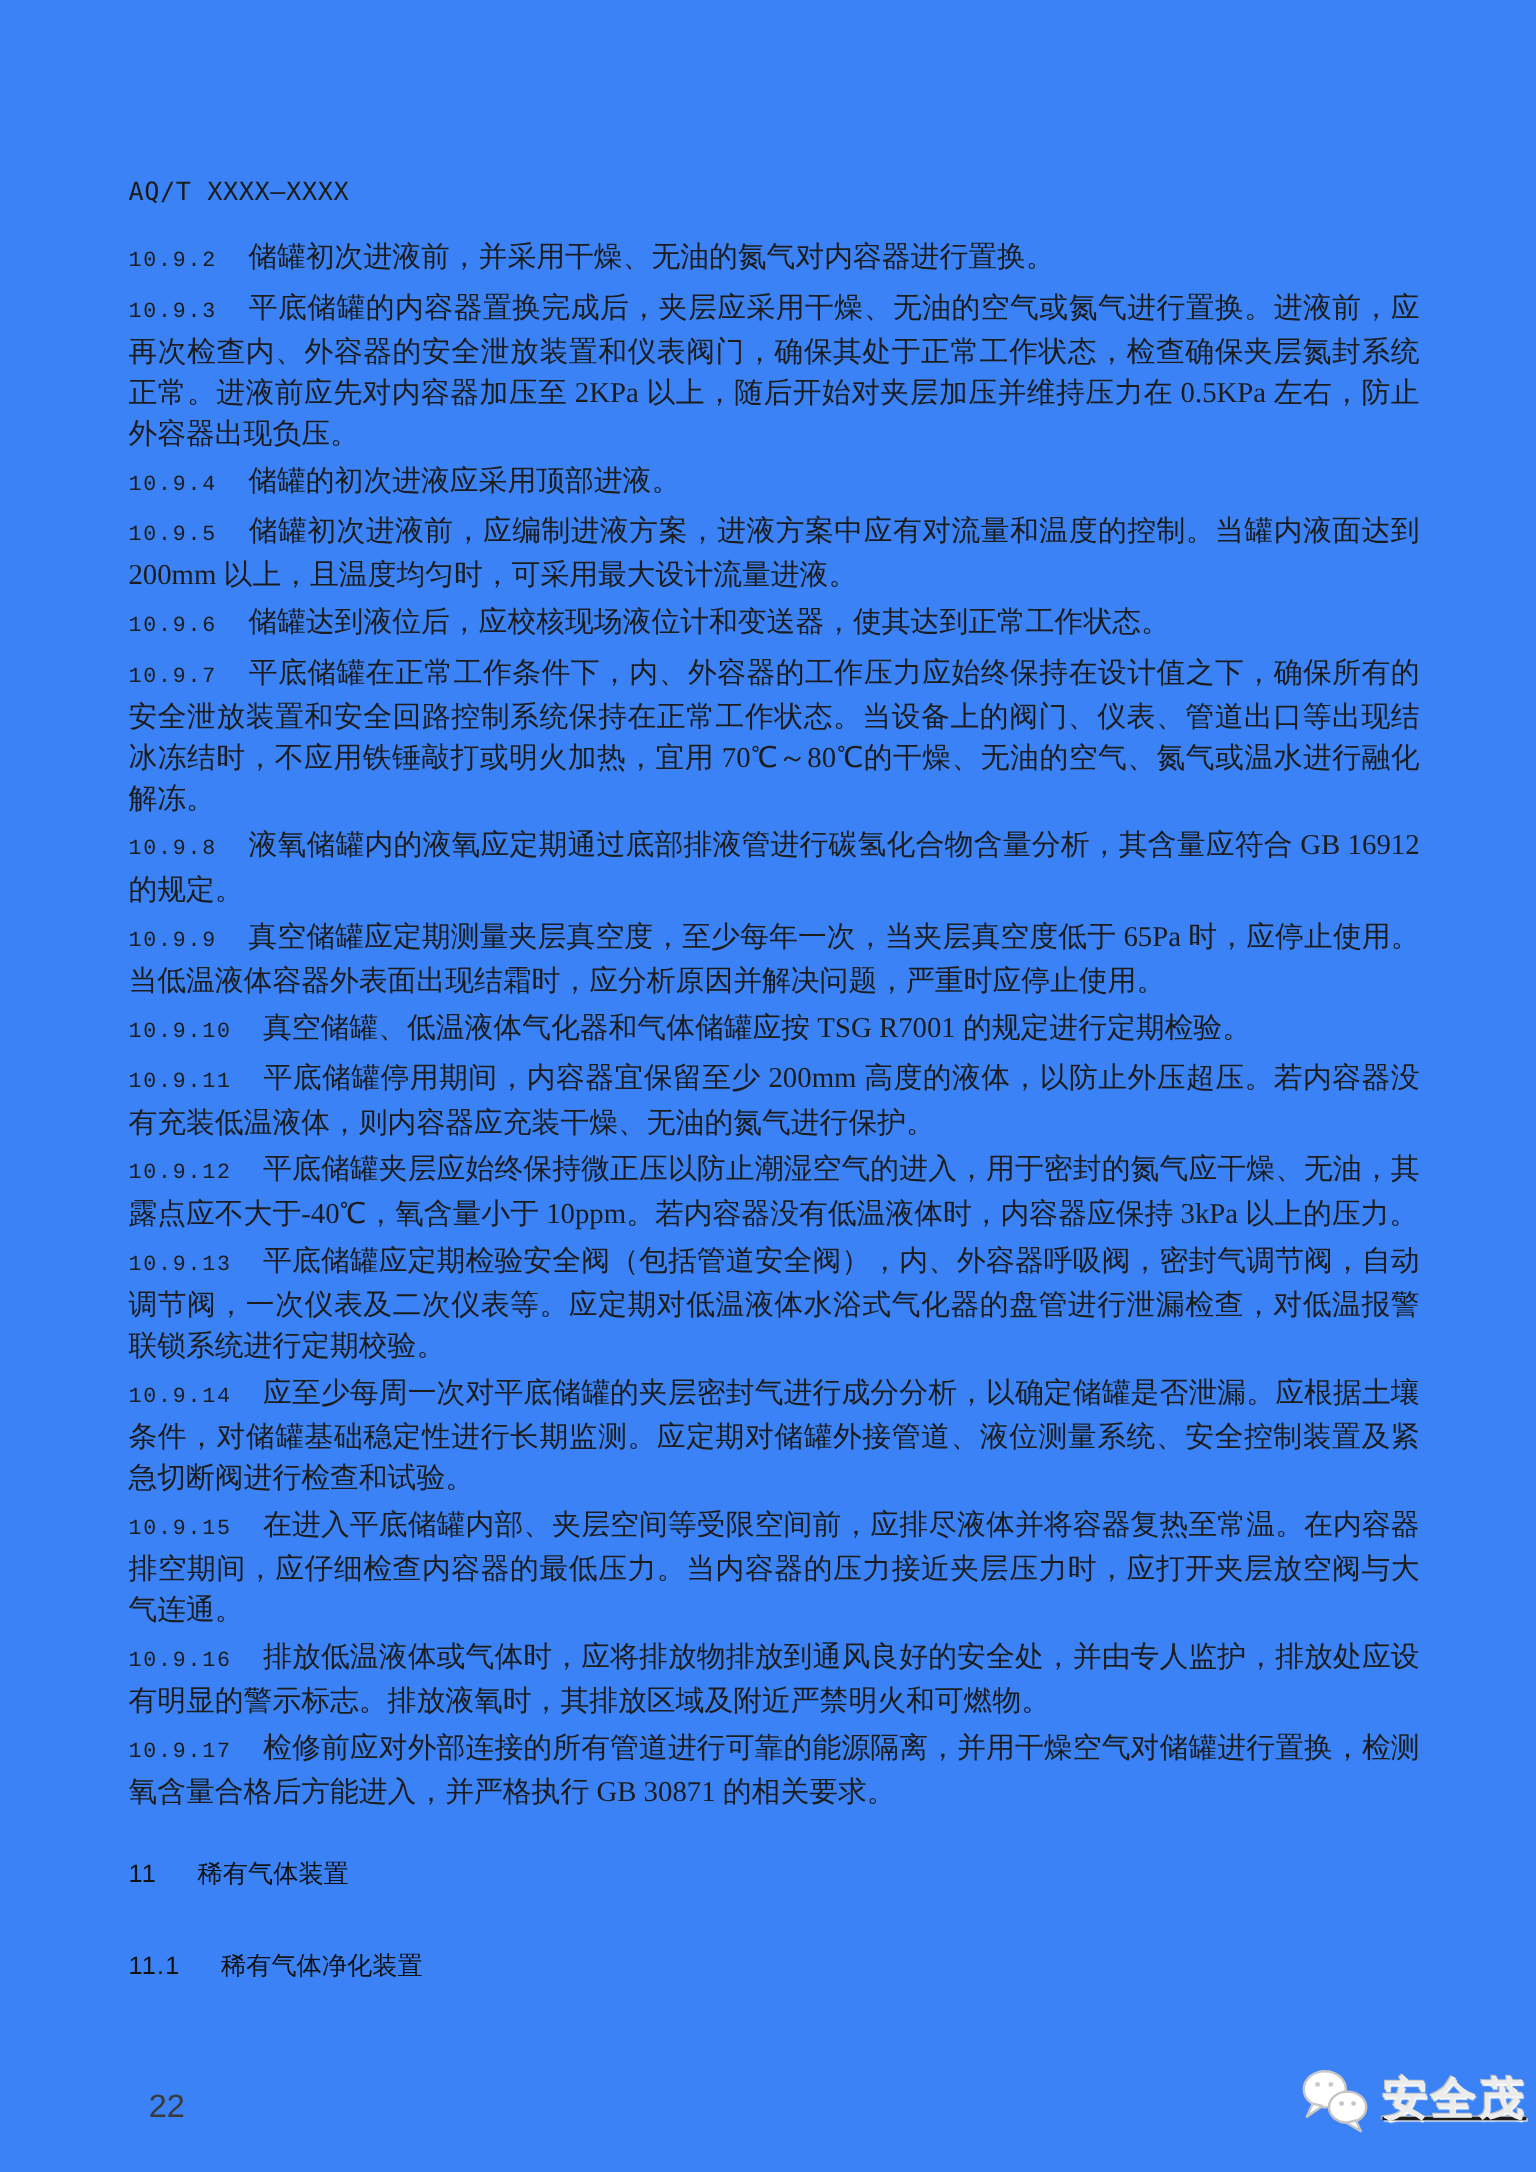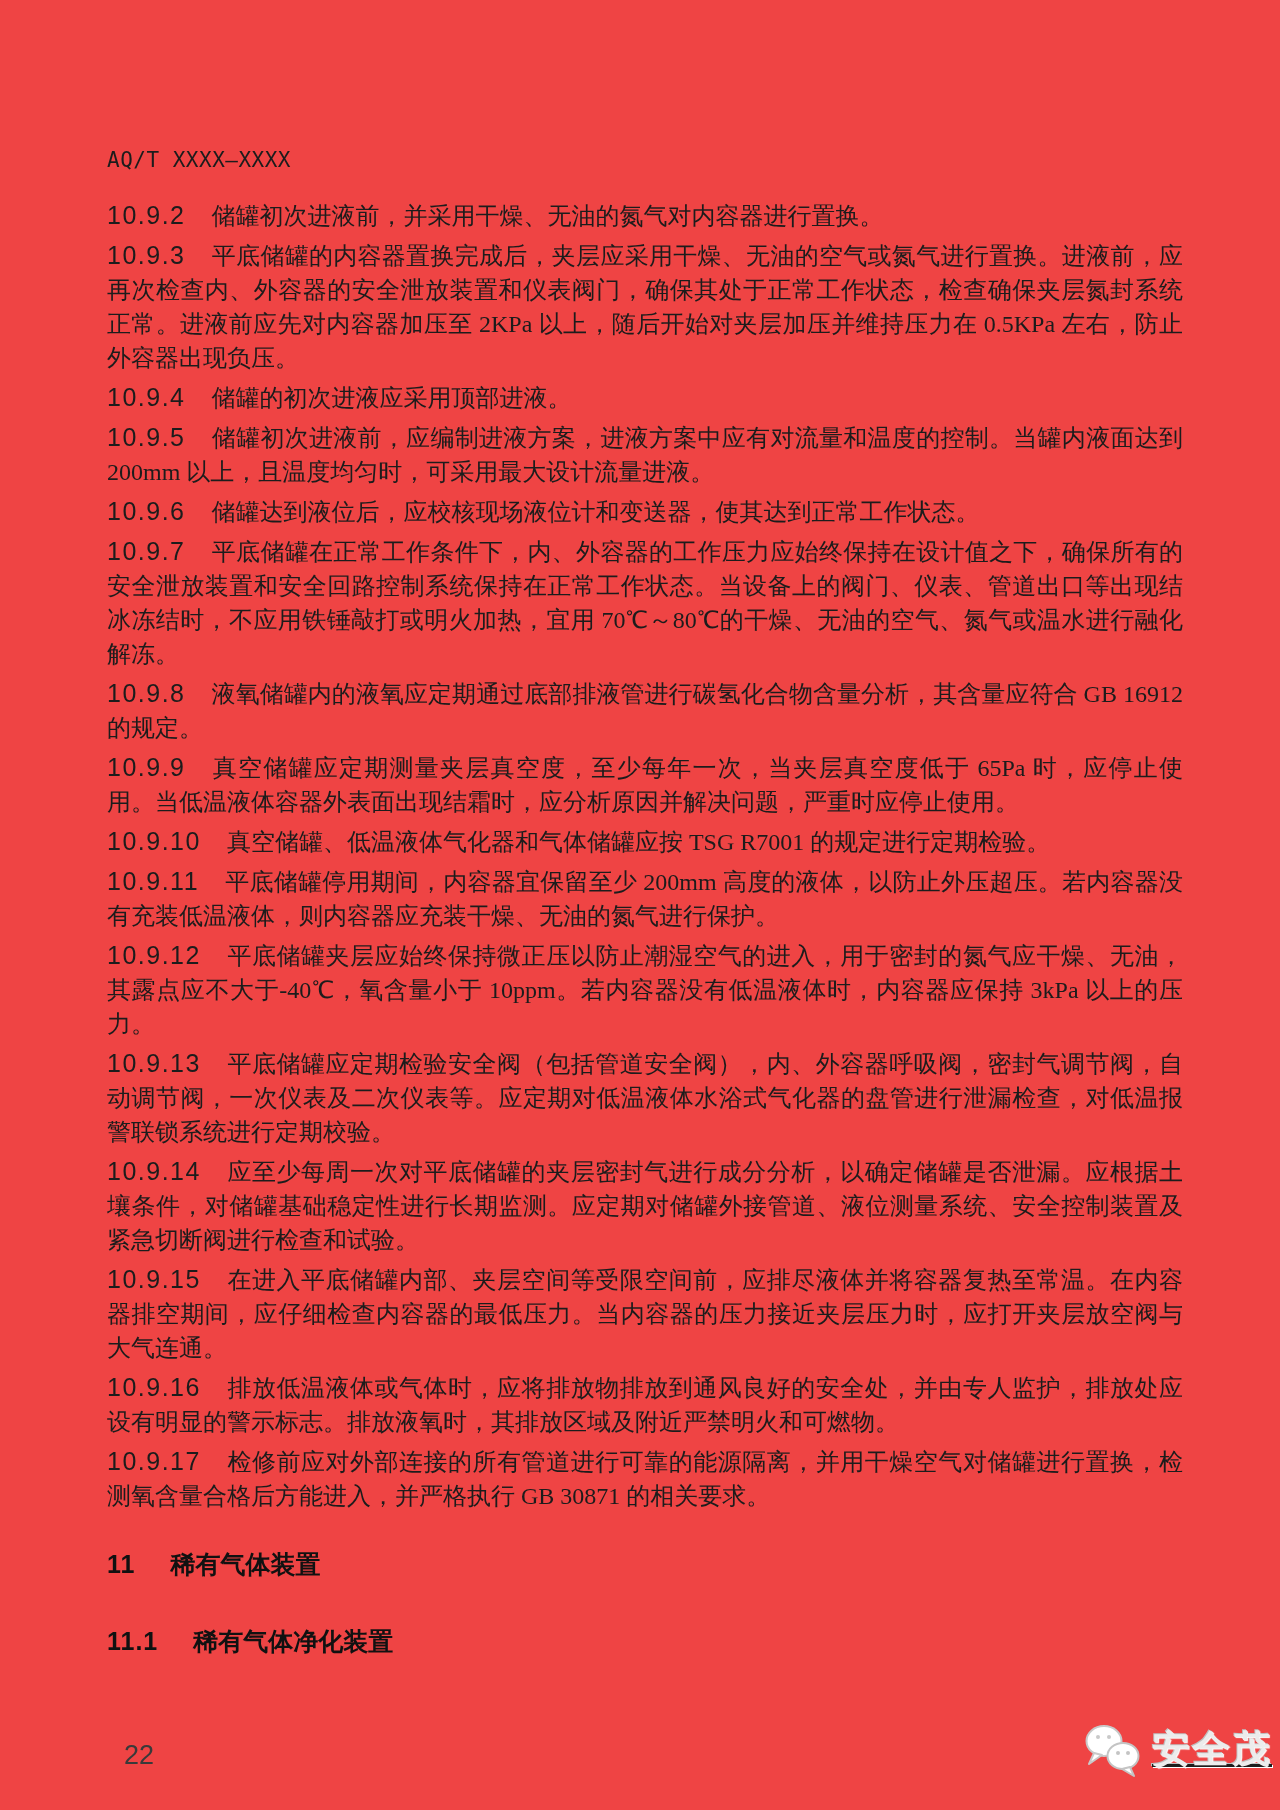--- a/index.html
+++ b/index.html
@@ -5,21 +5,21 @@
   html, body {
     margin: 0;
     padding: 0;
     background: #ffffff;
     overflow: hidden;
   }
   .page {
     position: relative;
     width: 1280px;
     height: 1810px;
-    background: #ef4444;
+    background: #3b82f6;
     color: #1c1c1c;
     font-family: "Liberation Serif", serif;
     overflow: hidden;
   }
   .doc-header {
     position: absolute;
     top: 148px;
     left: 107px;
     font-family: "DejaVu Sans Mono", monospace;
     font-size: 21px;
@@ -34,30 +34,30 @@
     width: 1076px;
   }
   p.clause {
     margin: 0 0 5px 0;
     font-size: 24px;
     line-height: 34px;
     text-align: justify;
     color: #1c1c1c;
   }
   .clause-num {
-    font-family: Liberation Sans, sans-serif;
-    font-size: 25px;
+    font-family: Liberation Mono, monospace;
+    font-size: 18px;
     letter-spacing: 1.5px;
     margin-right: 26px;
     white-space: nowrap;
   }
   h2.section-heading {
     font-family: "Liberation Sans", sans-serif;
-    font-weight: bold;
-    font-size: 25px;
+    font-weight: normal;
+    font-size: 21px;
     line-height: 30px;
     color: #111111;
     margin: 0;
   }
   h2.section-heading .sec-num {
     margin-right: 28px;
     letter-spacing: 1px;
   }
   #section-11 { margin-top: 36px; }
   #section-11-1 { margin-top: 47px; }

